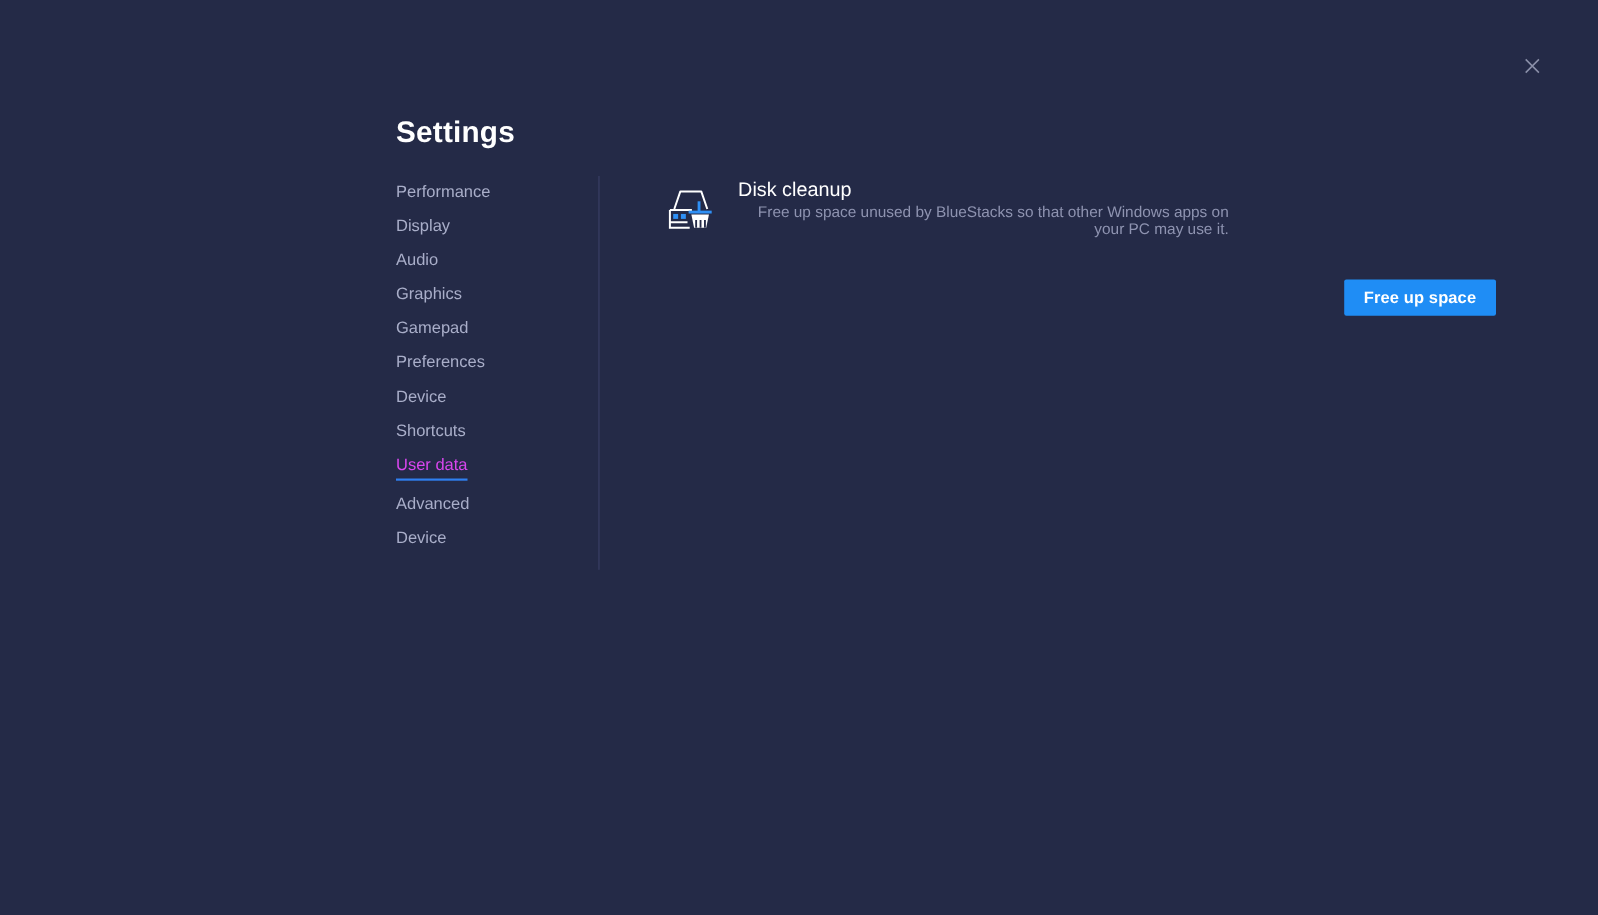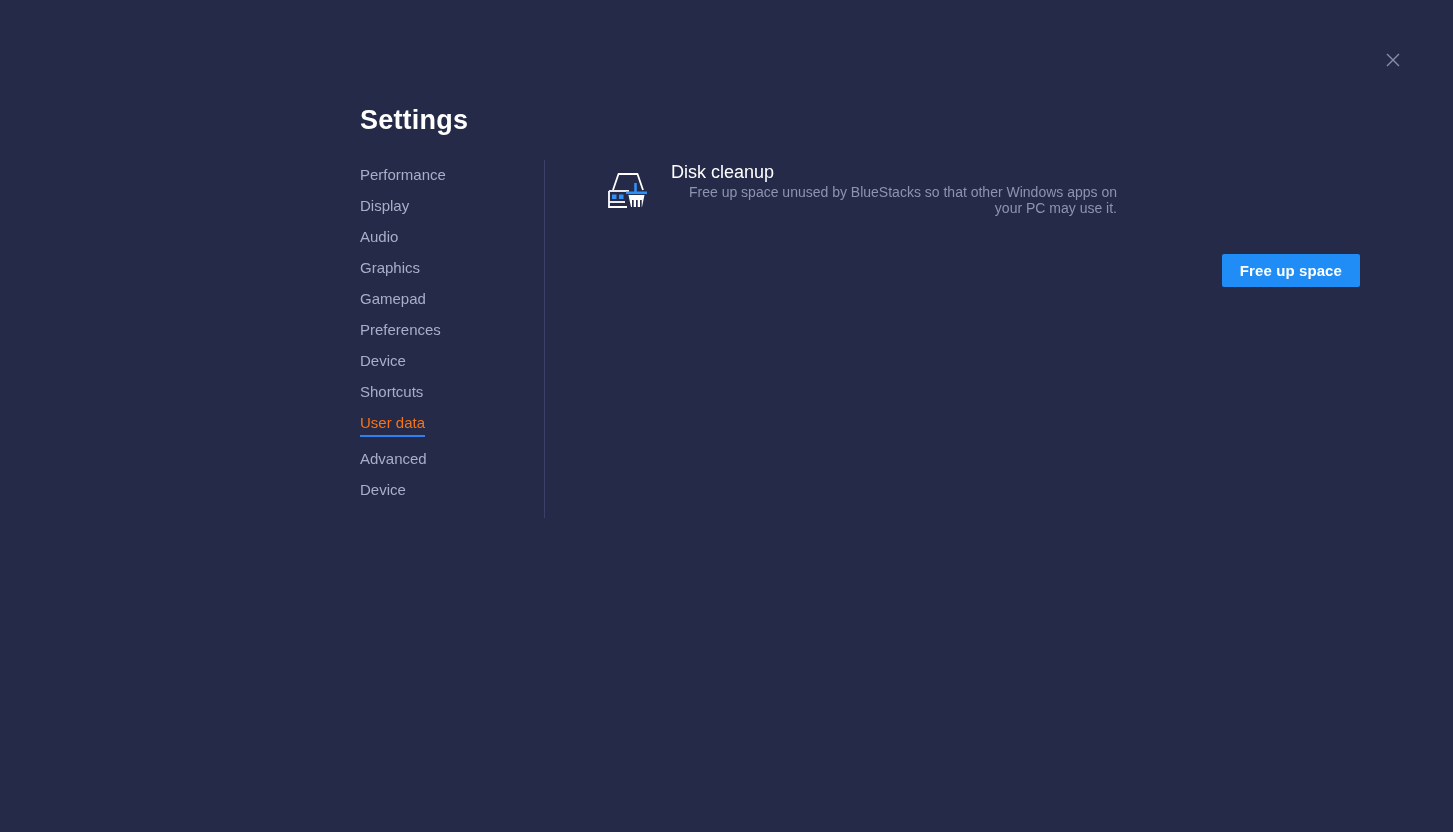--- a/index.html
+++ b/index.html
@@ -69,21 +69,21 @@
     color: #a9aec9;
     line-height: 18px;
     padding: 0;
     margin-bottom: 13px;
     cursor: pointer;
     display: inline-block;
     width: auto;
   }
   .nav-row { display: block; }
   .nav-item.active {
-    color: #f97316;
+    color: #d946ef;
     border-bottom: 2px solid #2f7ff0;
     padding-bottom: 3px;
   }
 
   
   .content {
     flex: 1;
     padding-left: 36px;
     padding-top: 2px;
   }

